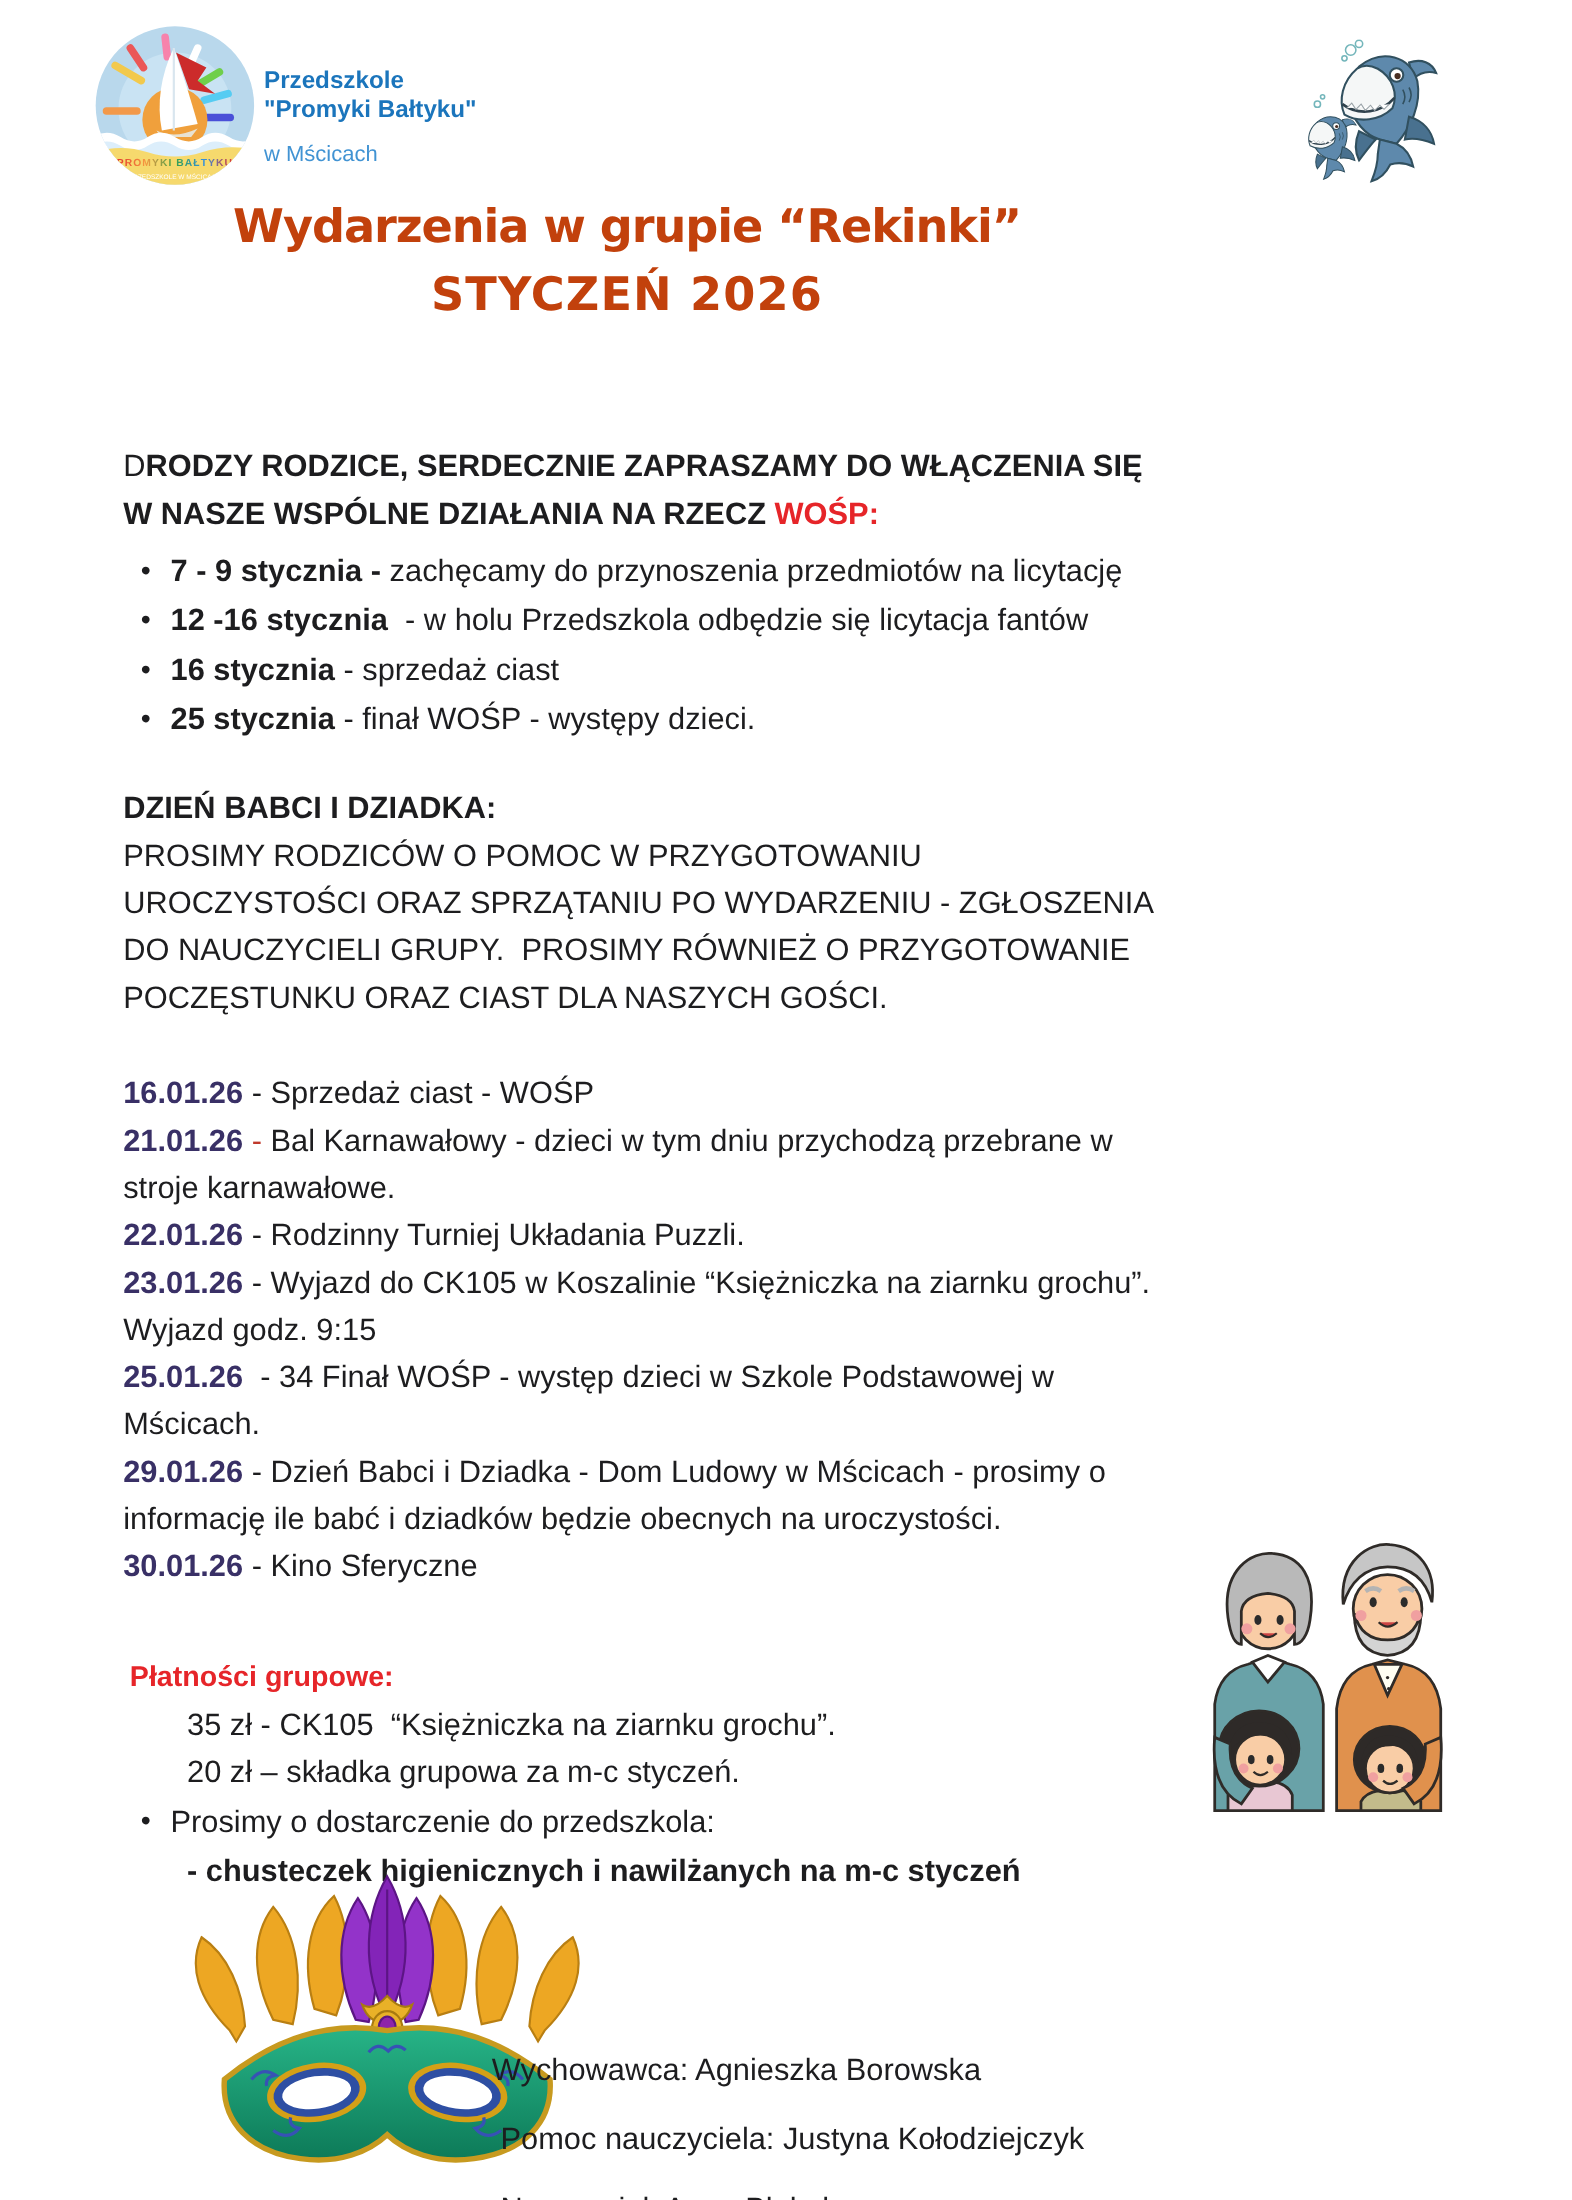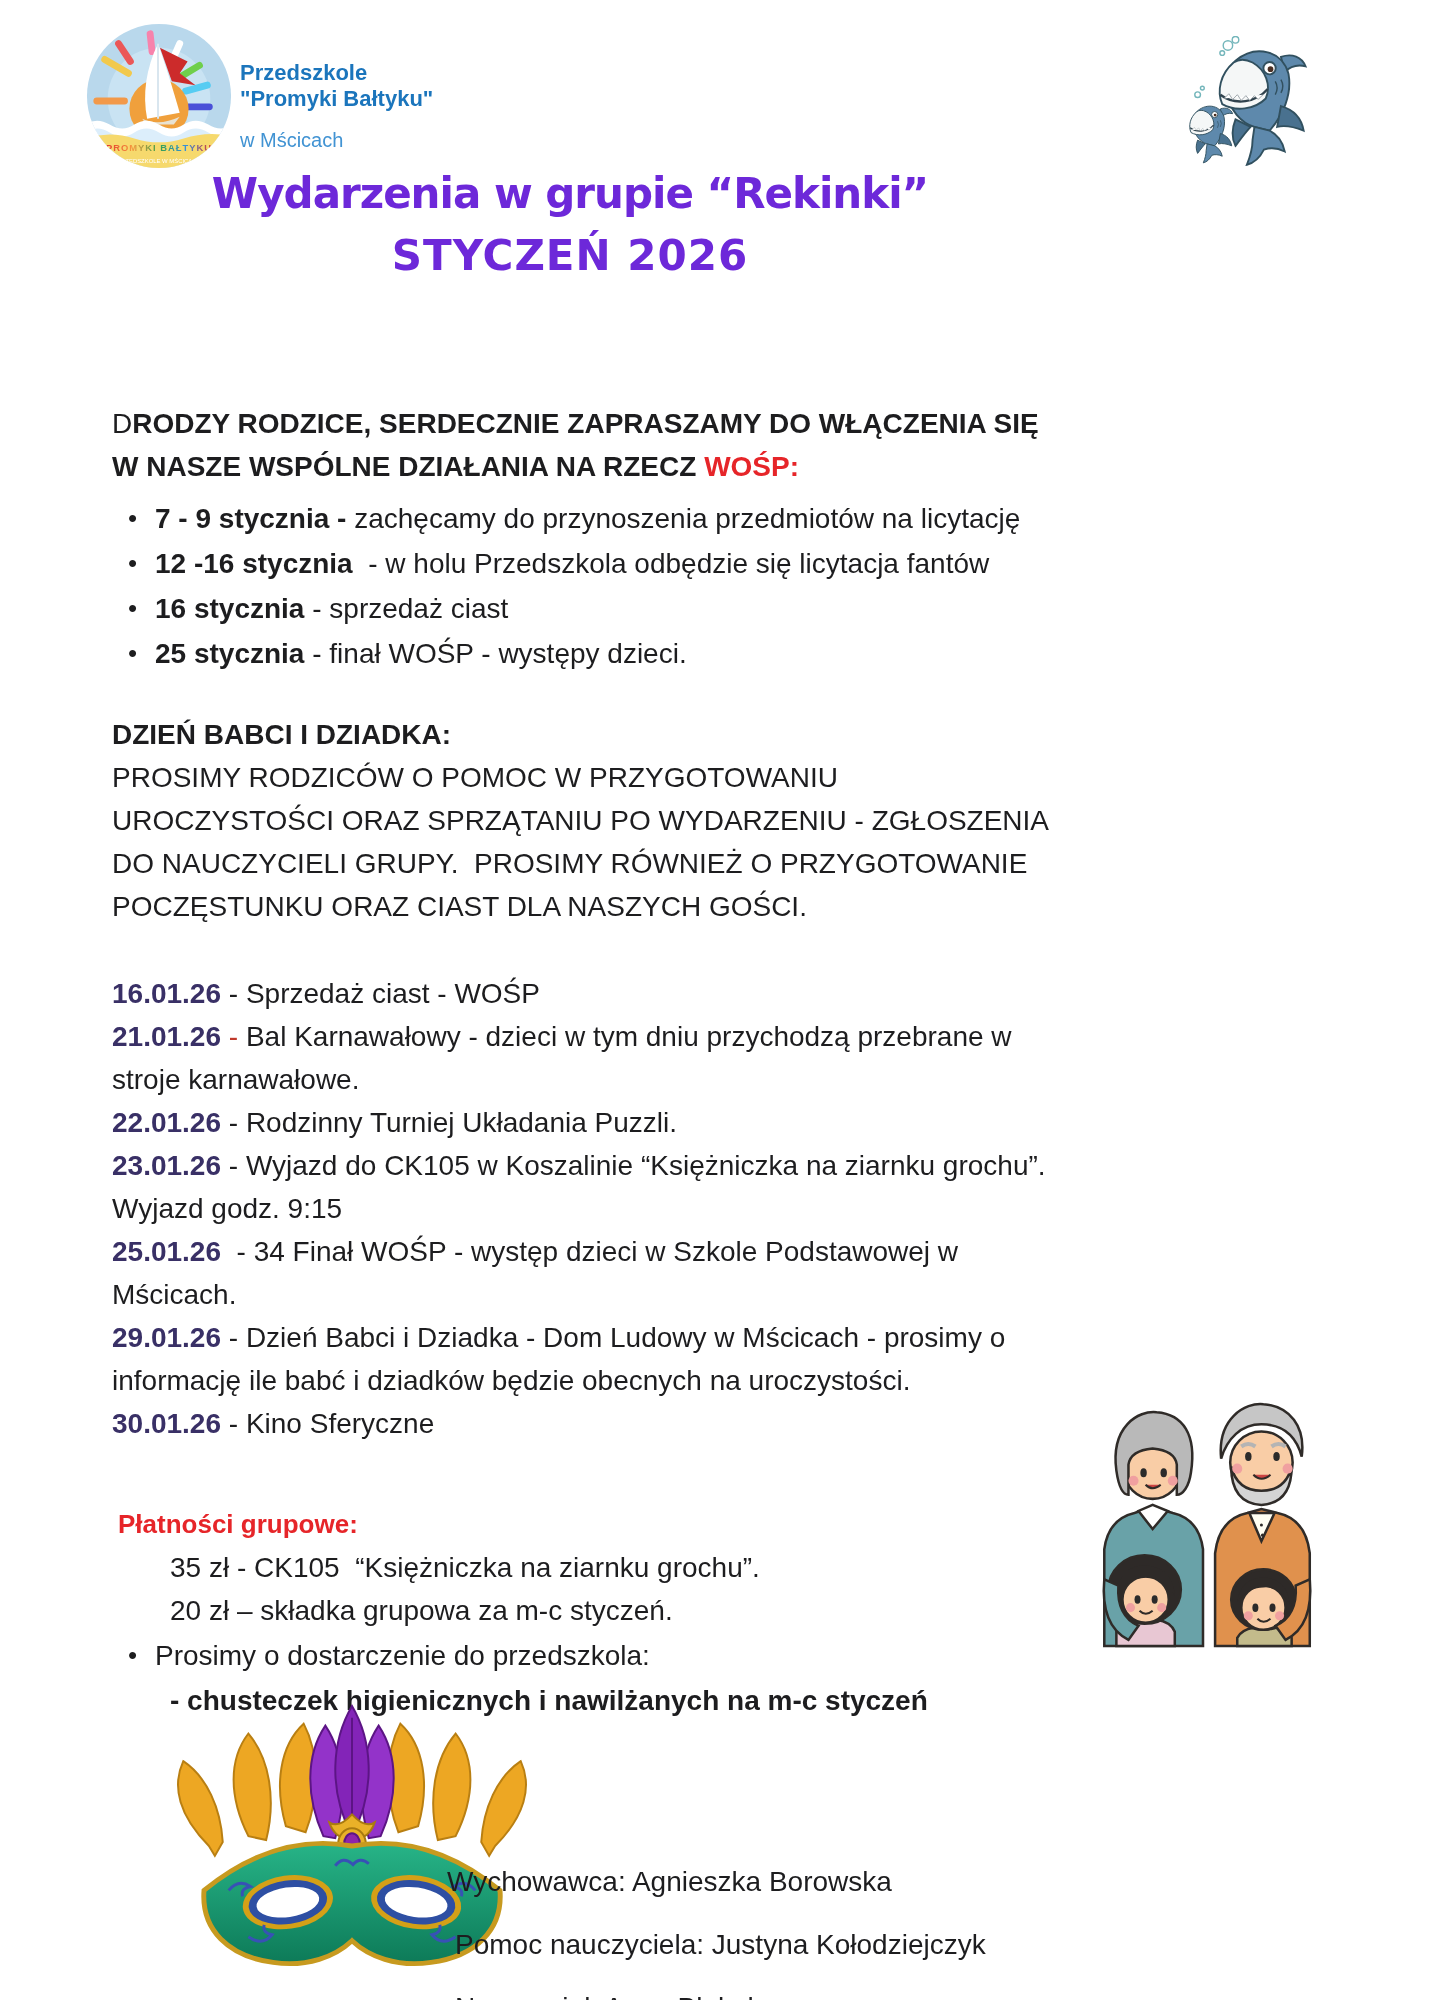--- a/index.html
+++ b/index.html
@@ -8,22 +8,22 @@
     font-family:"Liberation Sans",sans-serif;color:#1d1d1f;overflow:hidden;
   }
   
   .logo-badge{position:absolute;left:85px;top:22px;width:148px;height:148px;}
   .school-name{position:absolute;left:240px;top:60px;line-height:26px;}
   .school-name .l1,.school-name .l2{font-size:22px;font-weight:bold;color:#1b75bc;}
   .school-name .l3{font-size:20px;font-weight:normal;color:#4193d3;margin-top:15px;}
   .sharks{position:absolute;left:1186px;top:36px;width:152px;height:142px;}
   
   .title-wrap{
-    position:absolute;left:10px;top:168px;width:1120px;text-align:center;
-    font-family:"DejaVu Sans",sans-serif;font-weight:700;color:#6d28d9;
+    position:absolute;left:10px;top:180px;width:1120px;text-align:center;
+    font-family:"DejaVu Sans",sans-serif;font-weight:700;color:#c2410c;
   }
   .title-l1{font-size:42px;line-height:52px;letter-spacing:-1px;}
   .title-l2{font-size:42px;line-height:52px;margin-top:10px;letter-spacing:1px;}
   
   .content{position:absolute;left:112px;top:358px;width:948px;font-size:28px;line-height:43px;margin-top:44px;}
   .content p{margin:0;white-space:pre-wrap;}
   .intro{font-weight:bold;}
   .red{color:#e62529;}
   
   .blist{margin:9px 0 0 0;padding:0;list-style:none;}

